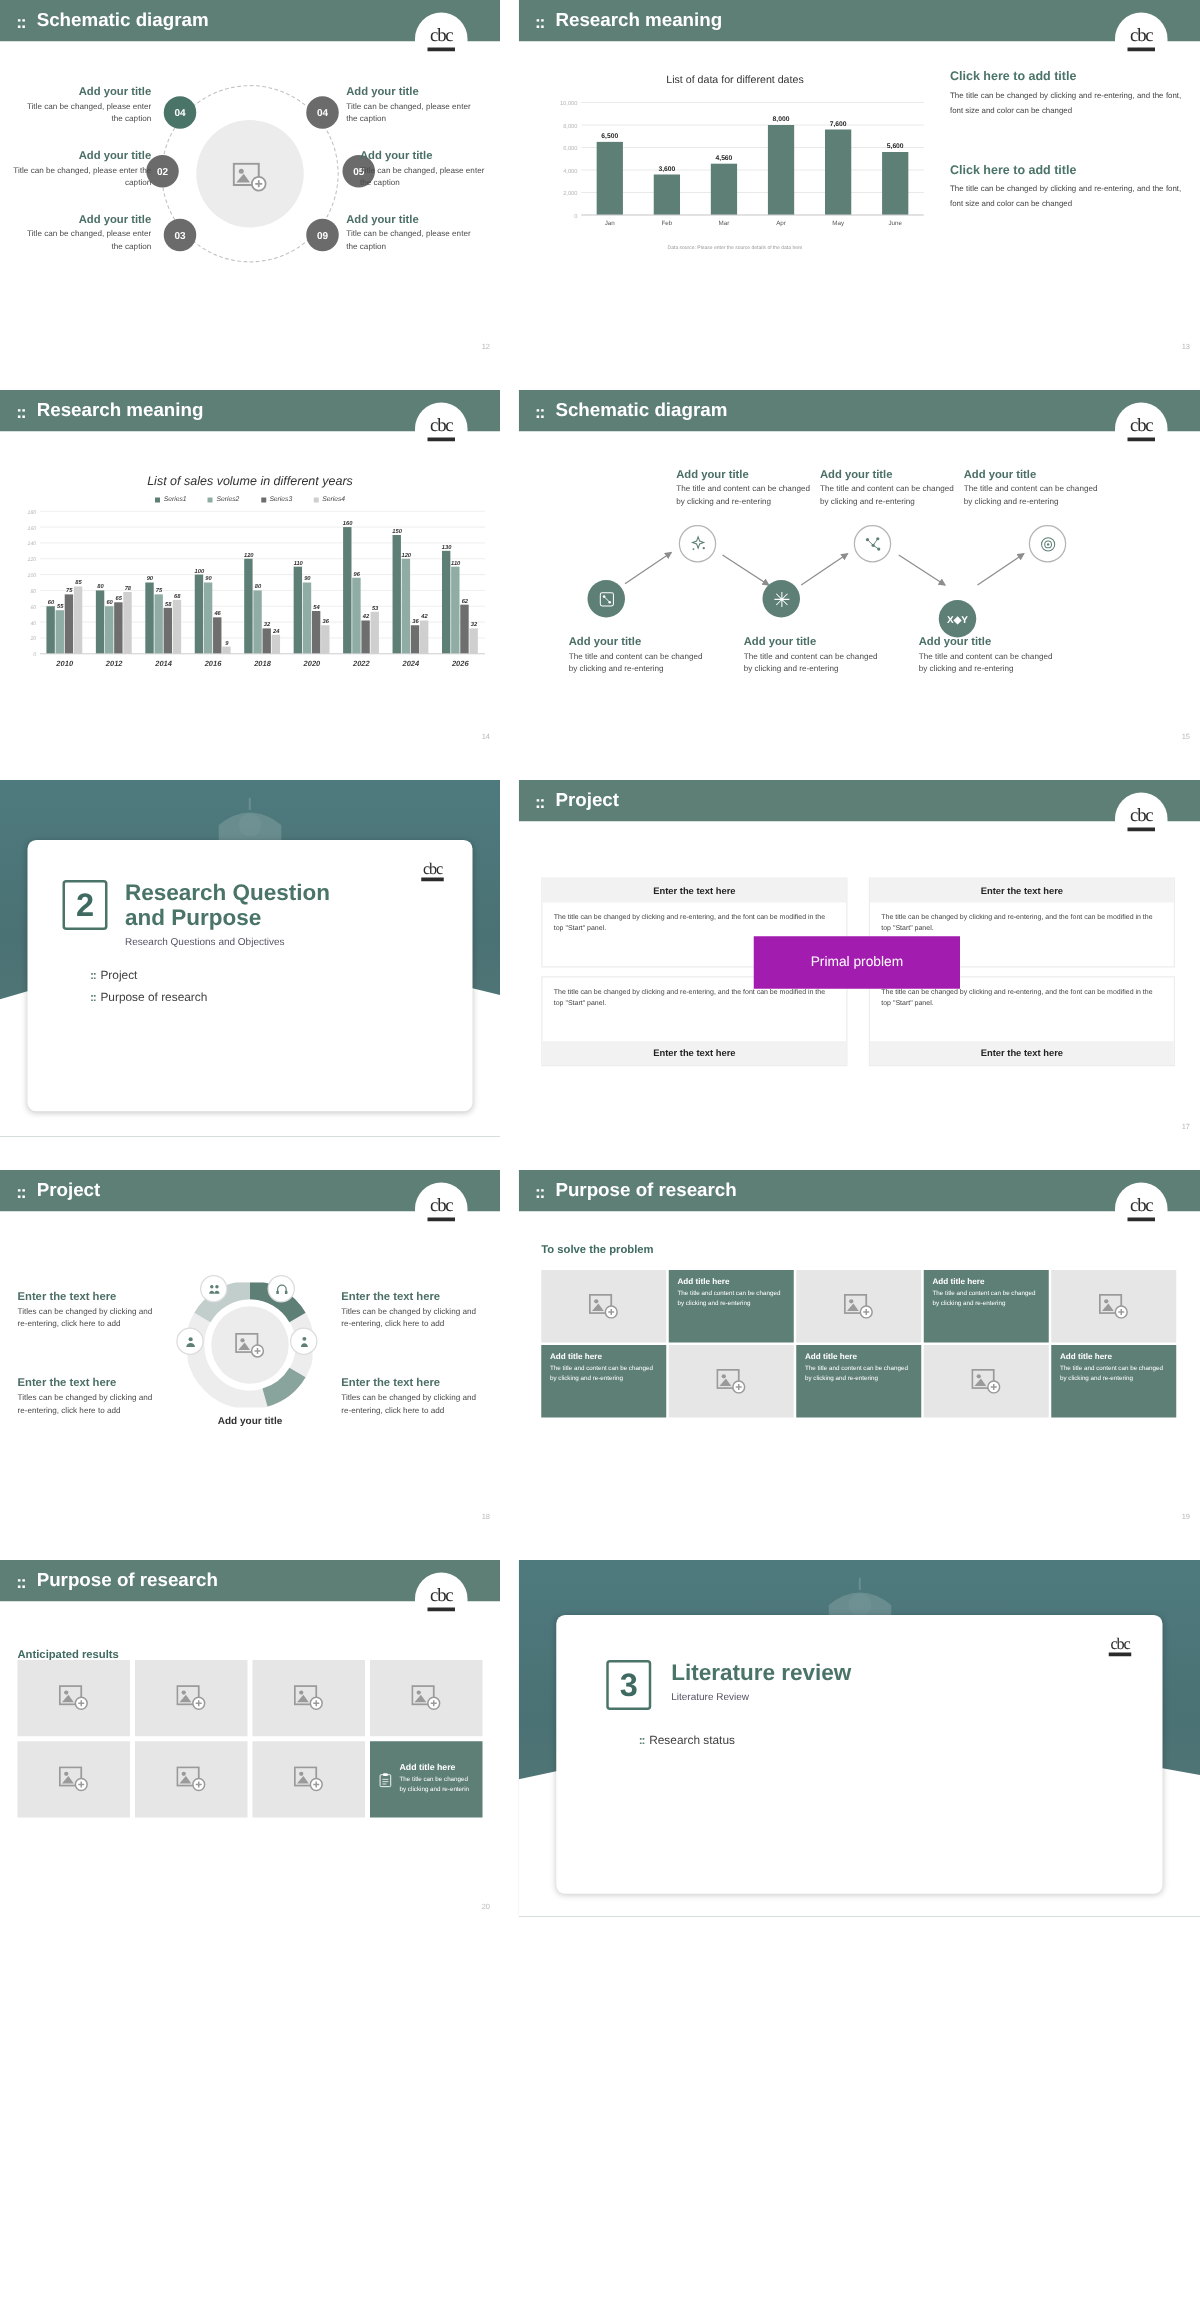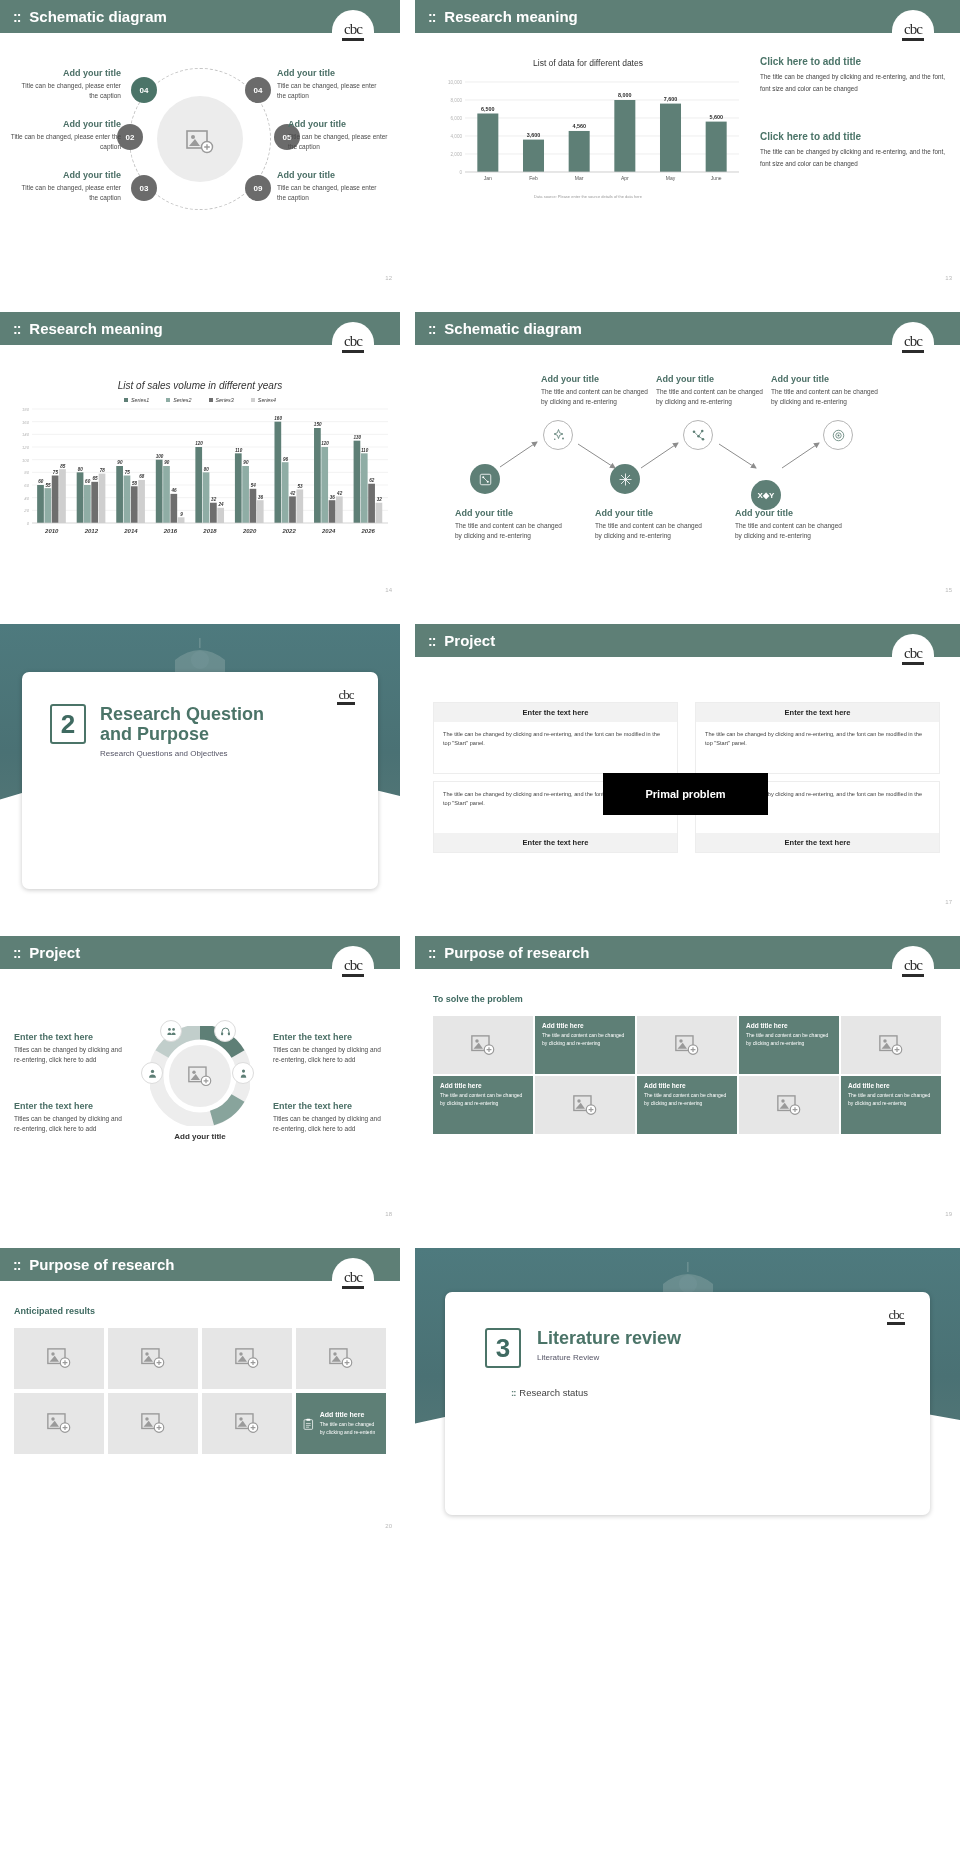--- a/index.html
+++ b/index.html
@@ -120,22 +120,22 @@
   .dsub{ color:#556; font-size:8px; margin-top:5px;}
   .dlist{ color:#3f3f3f; font-size:9.5px; line-height:1.9;}
   .dlist .bd{color:#5e7f76;font-weight:bold;letter-spacing:-1px;margin-right:4px;}
 
   
   .pbox { position:absolute; background:#fff; border:1px solid #ededed; }
   .pbox .ph { background:#f2f2f2; text-align:center; font-size:7.5px; font-weight:bold;
     color:#222; padding:5px 0; }
   .pbox .pb { font-size:5.6px; color:#444; line-height:1.65; padding:8px 9px; }
   .primal {
-    position:absolute; background:#000000; color:#fff; font-size:11px; font-weight:bold;
-    display:flex;align-items:center;justify-content:center;margin-top:24px;
+    position:absolute; background:#a21caf; color:#fff; font-size:11px; font-weight:normal;
+    display:flex;align-items:center;justify-content:center;
   }
 
   
   .donut-center {
     position:absolute; width:62px;height:62px;border-radius:50%;
     background:#ececec; display:flex;align-items:center;justify-content:center;
   }
   .seg-ic {
     position:absolute;width:22px;height:22px;border-radius:50%;background:#fff;
     border:1px solid #dcdcdc; display:flex;align-items:center;justify-content:center;
@@ -529,20 +529,24 @@
               <div class="bar" style="width:18px;"></div>
         </div>
         <div style="display:flex;align-items:flex-start;gap:14px;padding:32px 0 0 28px;">
           <div class="dnum">2</div>
           <div>
             <div class="dtitle">Research Question</div>
             <div class="dtitle">and Purpose</div>
             <div class="dsub">Research Questions and Objectives</div>
           </div>
         </div>
+        <div class="dlist" style="padding:14px 0 0 50px;">
+          <div><span class="bd">::</span><span>Project</span></div>
+          <div><span class="bd">::</span><span>Purpose of research</span></div>
+        </div>
       </div>
     </div>
     <div class="pgnum" style="color:#fff;">16</div>
    </div>
   </div>
 
   <div class="slide">
    <div class="sr">
     <div class="hdr">
       <span class="dots">::</span>
@@ -734,21 +738,21 @@
   <div class="slide">
    <div class="sl">
     <div class="hdr">
       <span class="dots">::</span>
       <span class="htitle">Purpose of research</span>
     </div>
     <div class="logo">
       <div class="cbc">cbc</div>
           <div class="bar"></div>
     </div>
-    <div class="secttl" style="position:absolute;left:14px;top:58px;">Anticipated results</div>
+    <div class="secttl" style="position:absolute;left:14px;top:70px;">Anticipated results</div>
     <div id="tilesB" style="position:absolute;left:14px;top:80px;width:372px;height:128px;">
           <div class="tile gray" style="left: 0px; top: 0px; width: 90px; height: 61px;">
             <svg width="24" height="20.64" viewBox="0 0 28 24">
               <rect x="1" y="1" width="20" height="17" fill="none" stroke="#9a9a9a" stroke-width="1.6"></rect>
               <circle cx="7" cy="7" r="2" fill="#9a9a9a"></circle>
               <path d="M3 16 L9 9 L14 16 Z" fill="#9a9a9a"></path>
               <circle cx="21" cy="17" r="5.5" fill="#fff" stroke="#9a9a9a" stroke-width="1.4"></circle>
               <path d="M21 14.2v5.6M18.2 17h5.6" stroke="#9a9a9a" stroke-width="1.4"></path>
             </svg>
           </div>

